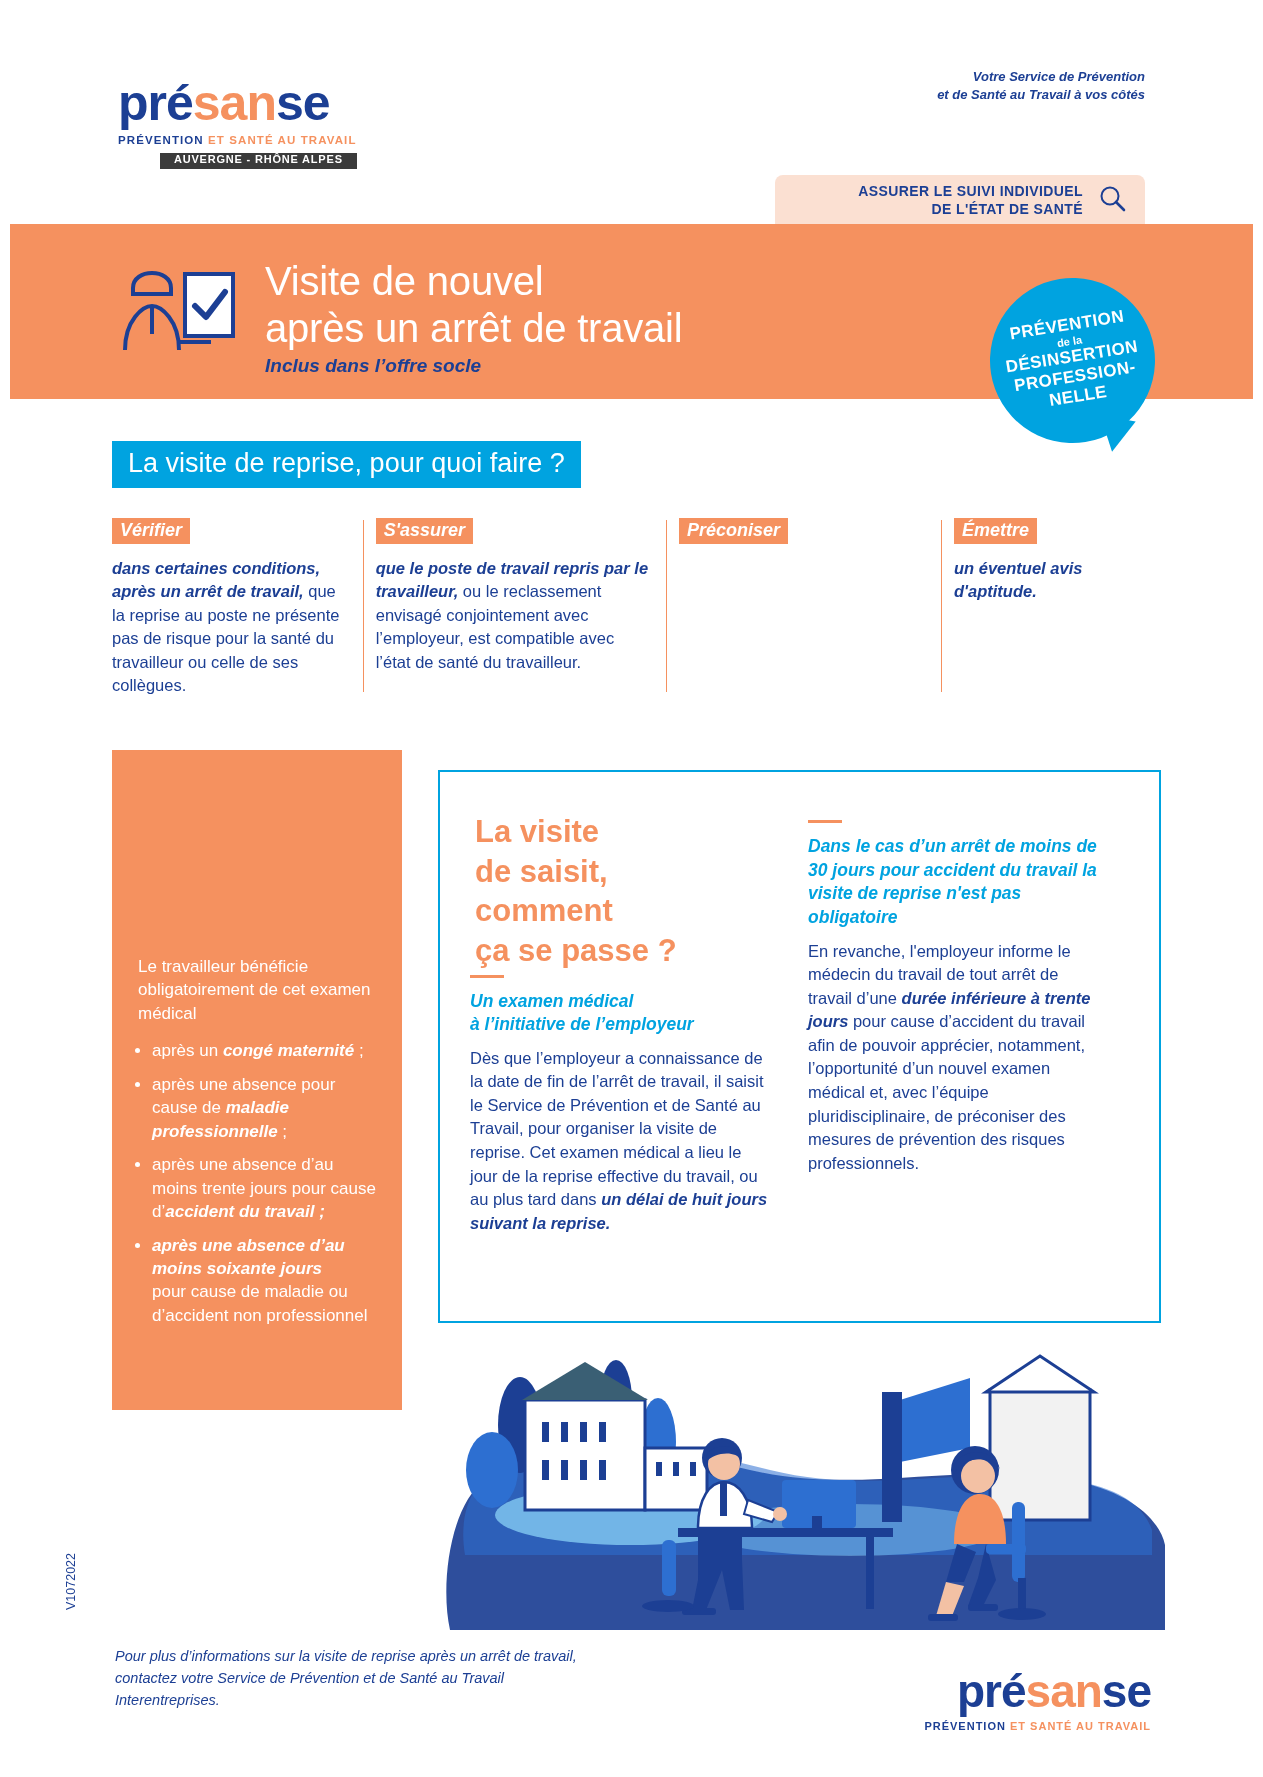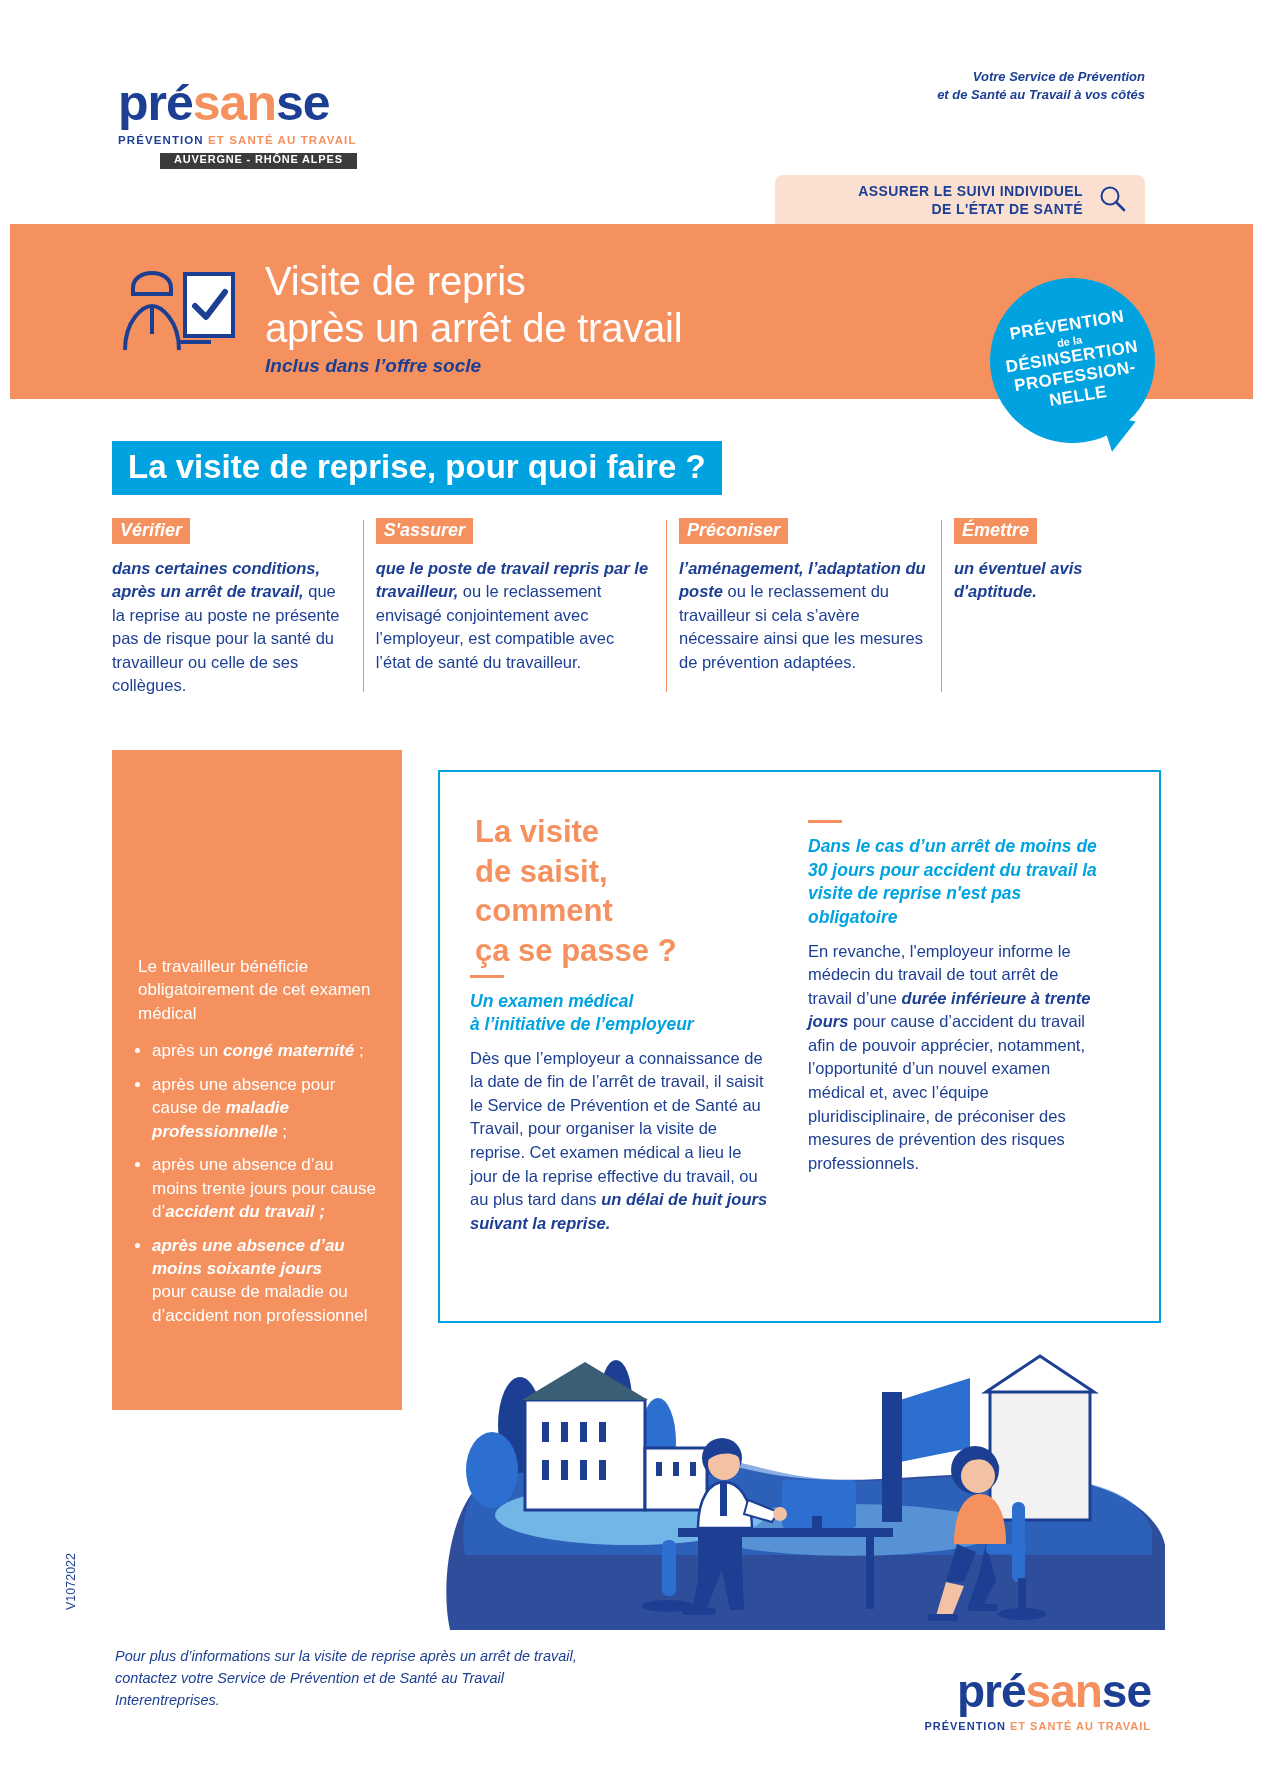--- a/index.html
+++ b/index.html
@@ -163,22 +163,22 @@
     transform: rotate(10deg);
   }
 
   
   .section-title {
     position: absolute;
     left: 112px;
     top: 441px;
     background: #00a3e0;
     color: #ffffff;
-    font-size: 33px;
-    font-weight: bold;
+    font-size: 27px;
+    font-weight: normal;
     padding: 7px 16px 9px 16px;
   }
 
   
   .cols {
     position: absolute;
     left: 112px;
     top: 518px;
     width: 1040px;
     display: flex;
@@ -405,21 +405,21 @@
       <path d="M18 38 C18 18, 56 18, 56 38 L56 44 L18 44 Z" fill="none" stroke="#1c3f94" stroke-width="4"></path>
       <path d="M10 100 C10 70, 28 56, 37 56 C46 56, 64 70, 64 100" fill="none" stroke="#1c3f94" stroke-width="4"></path>
       <line x1="37" y1="56" x2="37" y2="84" stroke="#1c3f94" stroke-width="4"></line>
       <rect x="70" y="24" width="48" height="62" fill="#ffffff" stroke="#1c3f94" stroke-width="4"></rect>
       <polyline points="80,56 91,67 110,42" fill="none" stroke="#1c3f94" stroke-width="6" stroke-linecap="round" stroke-linejoin="round"></polyline>
       <line x1="62" y1="92" x2="96" y2="92" stroke="#1c3f94" stroke-width="4"></line>
     </svg>
   </div>
 
   <div class="banner-title">
-    <div>Visite de repris</div>
+    <div>Visite de nouvel</div>
     <div>après un arrêt de travail</div>
   </div>
   <div class="banner-sub">Inclus dans l’offre socle</div>
 
   <div class="bubble-tail"></div>
   <div class="bubble">
     <div class="l1">PRÉVENTION</div>
     <div class="l0">de la</div>
     <div class="l2">DÉSINSERTION</div>
     <div class="l2">PROFESSION-</div>
@@ -435,21 +435,20 @@
       <div class="col-text"><b>dans certaines conditions, après un arrêt de travail,</b><span> que la reprise au poste ne présente pas de risque pour la santé du travailleur ou celle de ses collègues.</span></div>
     </div>
     <div class="col c2">
       <div class="divider"></div>
       <div class="col-tag">S'assurer</div>
       <div class="col-text"><b>que le poste de travail repris par le travailleur,</b><span> ou le reclassement envisagé conjointement avec l’employeur, est compatible avec l’état de santé du travailleur.</span></div>
     </div>
     <div class="col c3">
       <div class="divider"></div>
       <div class="col-tag">Préconiser</div>
-      <div class="col-text"><b>l’aménagement, l’adaptation du poste</b><span> ou le reclassement du travailleur si cela s’avère nécessaire ainsi que les mesures de prévention adaptées.</span></div>
     </div>
     <div class="col c4">
       <div class="col-tag">Émettre</div>
       <div class="col-text"><b>un éventuel avis d'aptitude.</b><span></span></div>
     </div>
   </div>
 
   <div class="panel-left"></div>
   <div class="panel-left-body">
     <div>Le travailleur bénéficie obligatoirement de cet examen médical</div>

